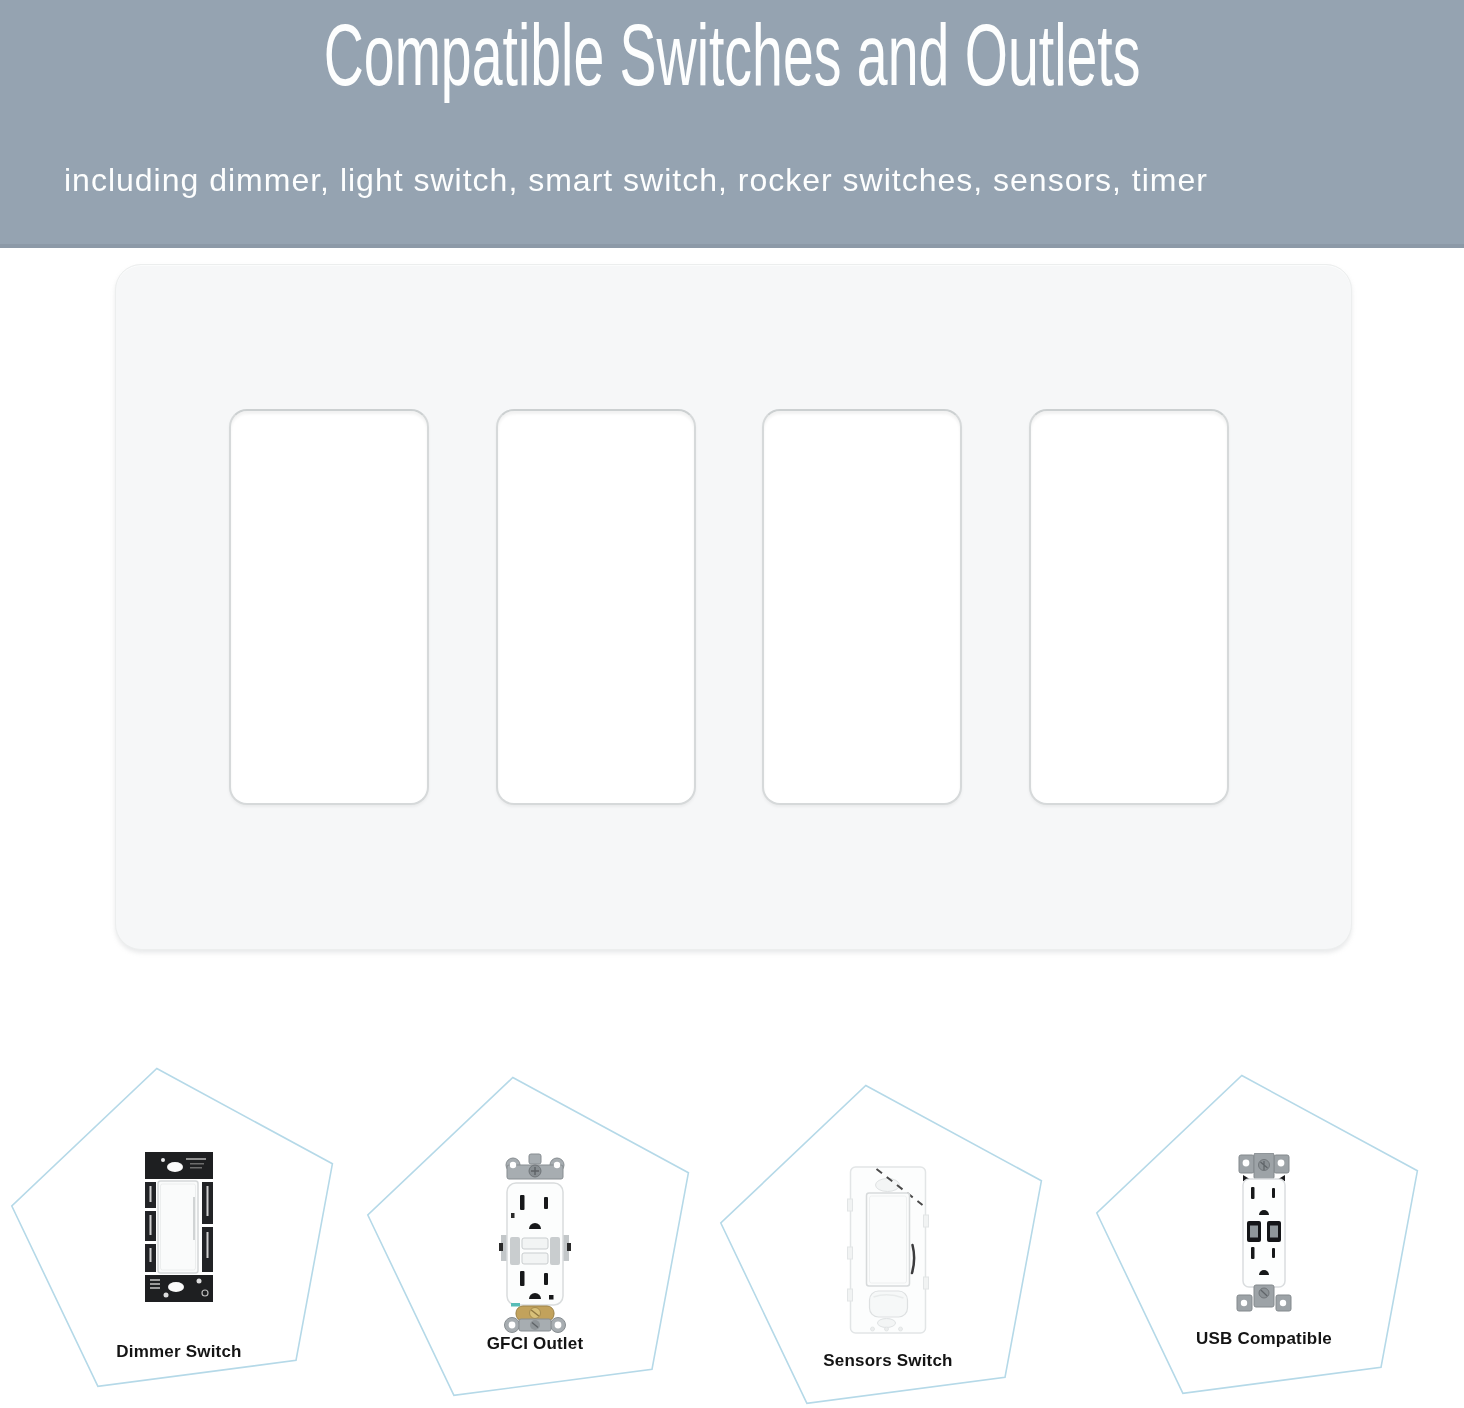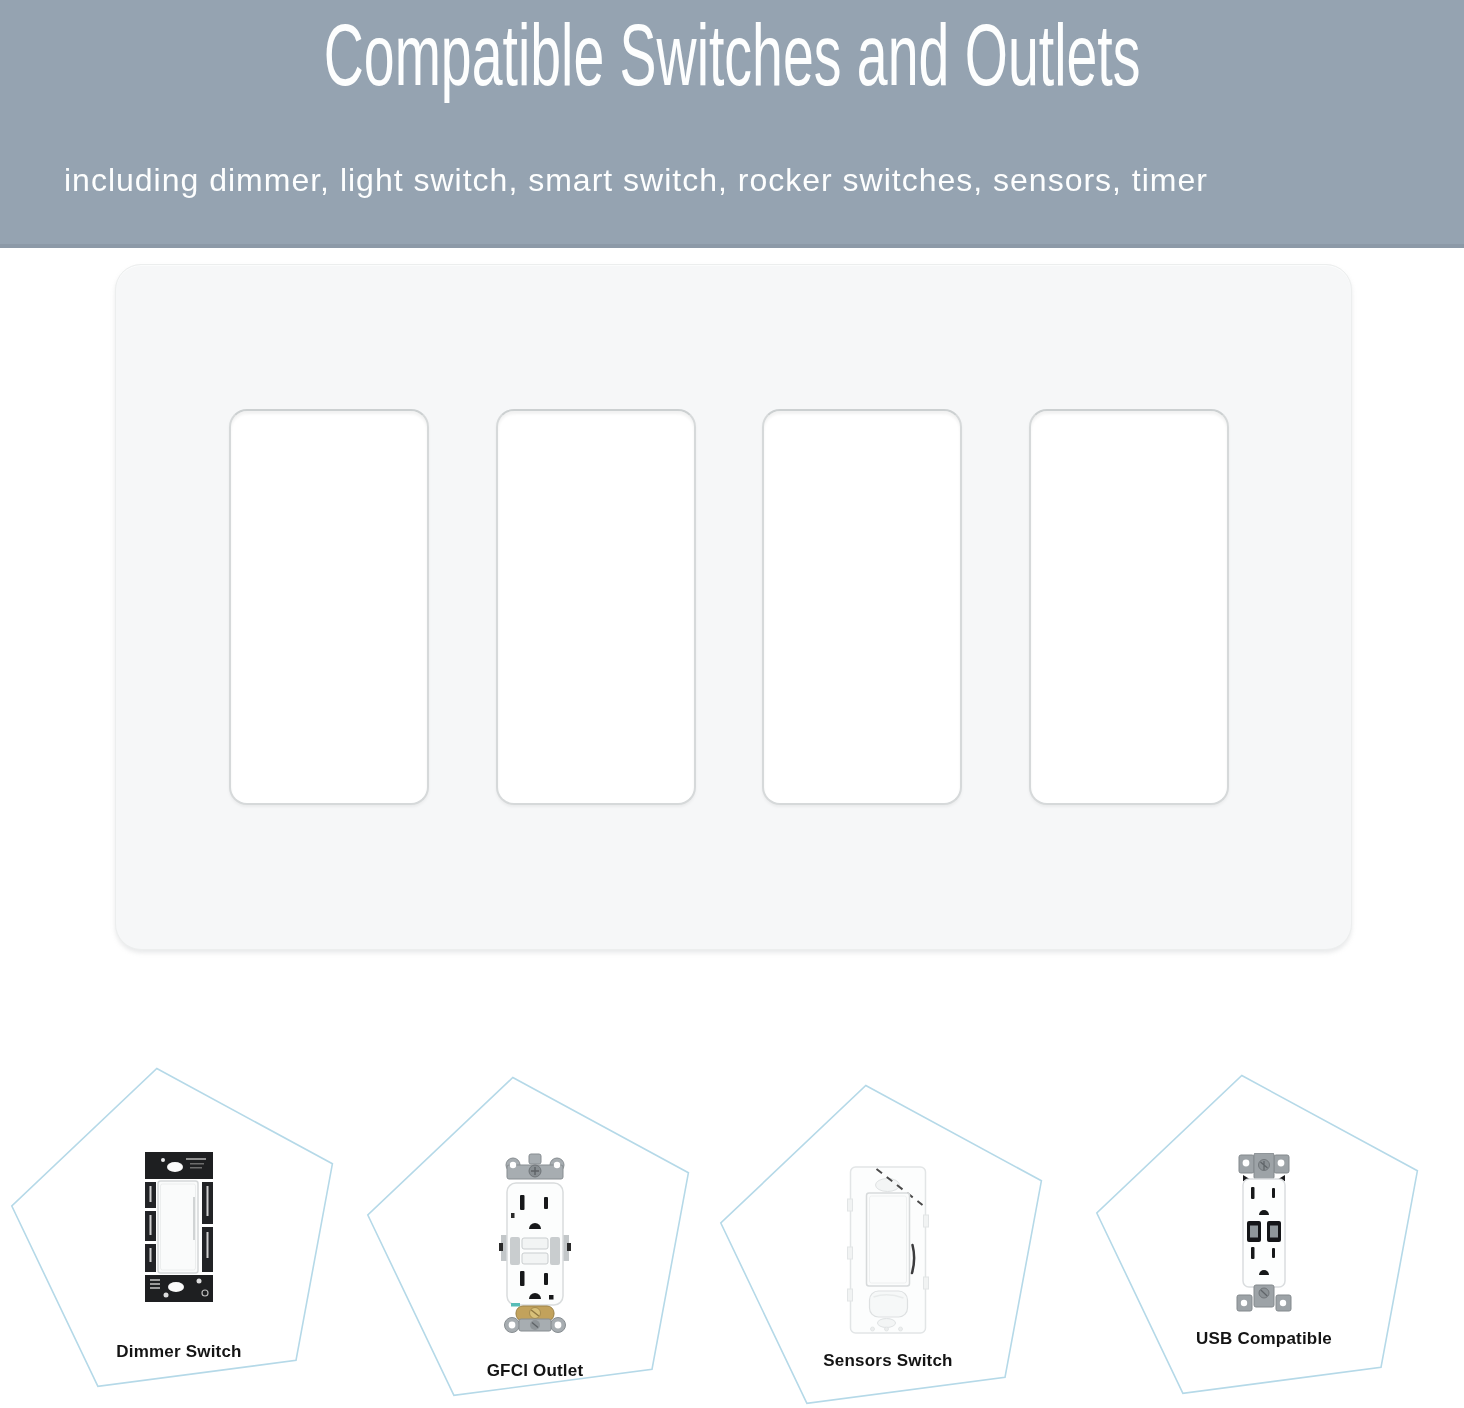--- a/index.html
+++ b/index.html
@@ -95,21 +95,21 @@
   .pent-label {
     position: absolute;
     width: 100%;
     text-align: center;
     font-size: 17px;
     font-weight: 600;
     letter-spacing: 0.2px;
     color: var(--label-text, #141414);
   }
   .p1 .pent-label { top: 247px; margin-top: 38px; }
-  .p2 .pent-label { top: 295px; }
+  .p2 .pent-label { top: 268px; }
   .p3 .pent-label { top: 277px; }
   .p4 .pent-label { top: 265px; }
 </style>
 </head>
 <body>
 
 <div class="canvas">
 
   <div class="header">
     <div class="title-wrap">

